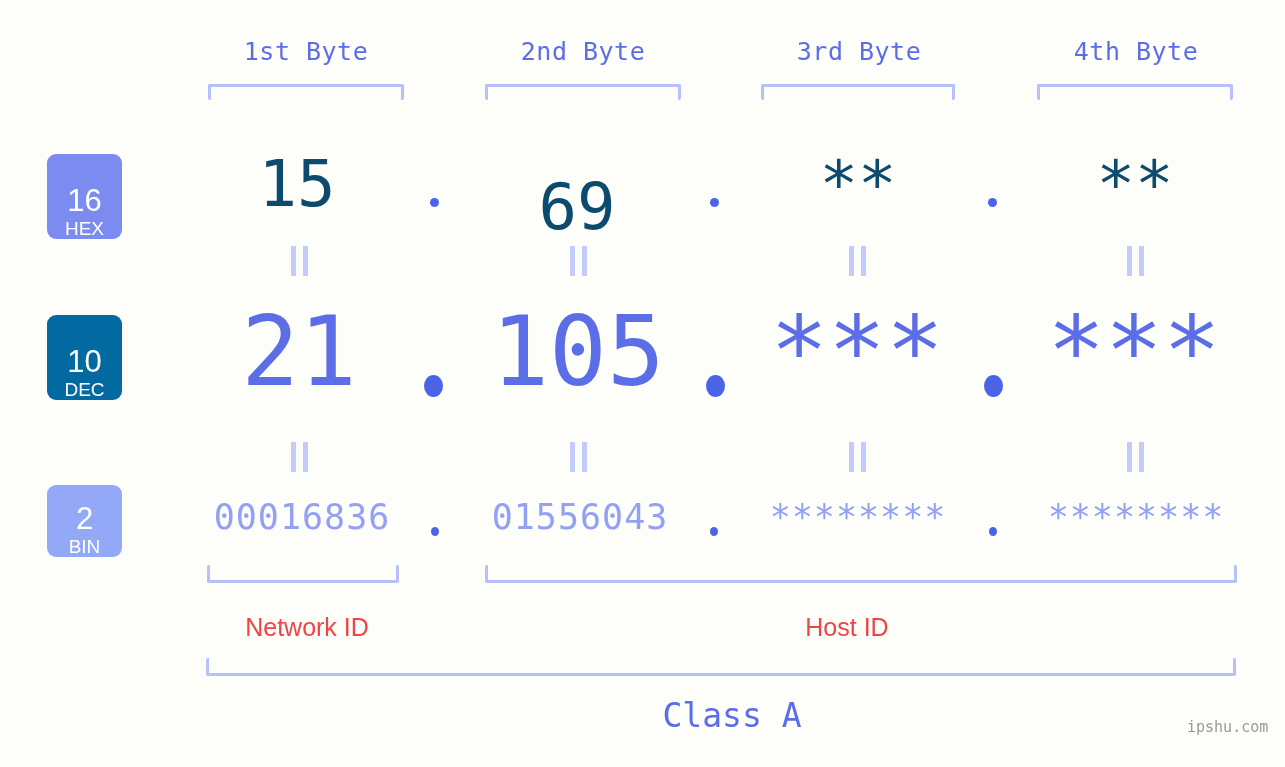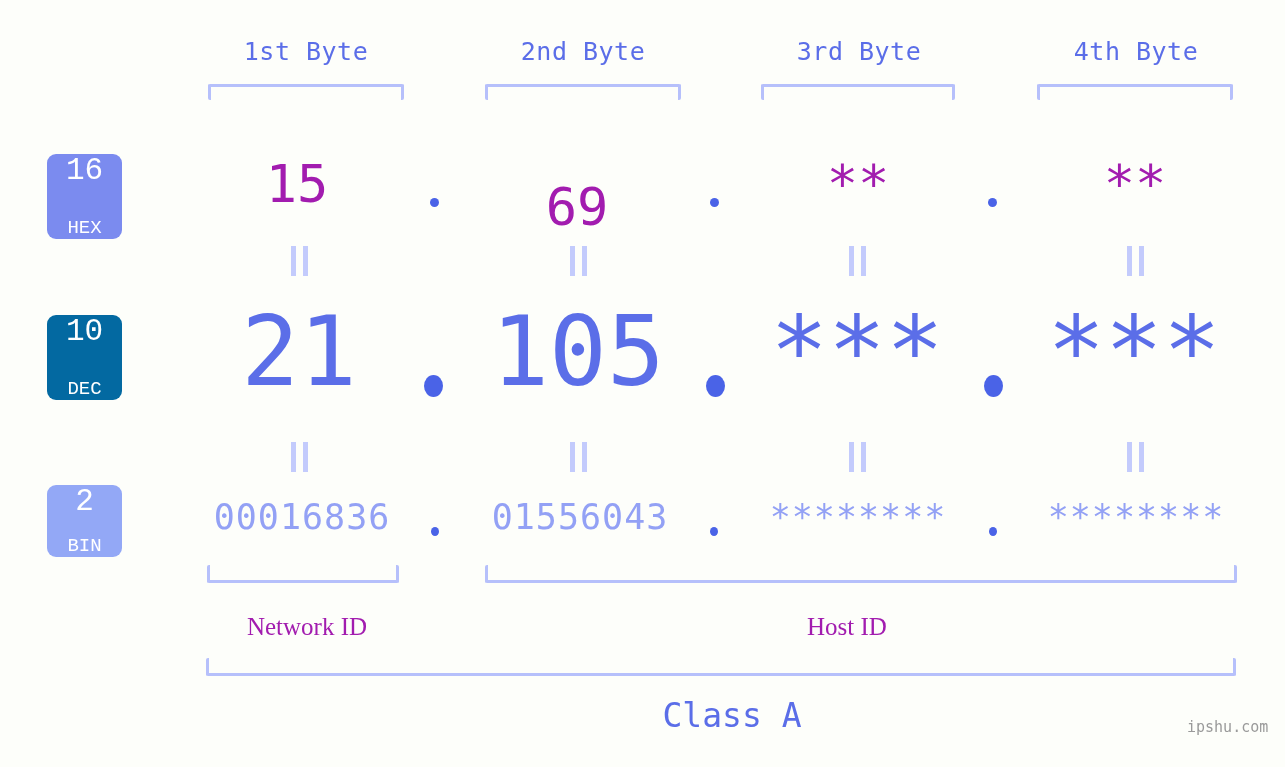--- a/index.html
+++ b/index.html
@@ -49,47 +49,47 @@
     height: 18px;
     box-sizing: border-box;
   }
 
   
   .badge {
     width: 75px;
     border-radius: 9px;
     color: #ffffff;
     text-align: center;
-    font-family: Liberation Mono, monospace;
+    font-family: Liberation Sans, sans-serif;
     box-sizing: border-box;
     display: flex;
     flex-direction: column;
     align-items: center;
-    justify-content: space-between;
+    justify-content: flex-end;
   }
   .badge .num {
     font-size: 31px;
     line-height: 34px;
     font-weight: 400;
   }
   .badge .unit {
     font-size: 19px;
     line-height: 21px;
     font-weight: 400;
   }
 
   
   .val {
     text-align: center;
     white-space: nowrap;
     font-family: "DejaVu Sans Mono", monospace;
   }
   .hex-val {
-    color: #a21caf;
-    font-size: 52px;
+    color: #0c4a6e;
+    font-size: 64px;
     line-height: 58px;
     top: 155px;
     height: 58px;
     text-align: center;
   }
   .dec-val {
     color: #5b6ee8;
     font-size: 96px;
     line-height: 104px;
     top: 300px;
@@ -124,22 +124,22 @@
     display: block;
     float: left;
     width: 5px;
     height: 30px;
     background: #c3cbfc;
   }
   .eqmark i + i { margin-left: 7px; }
 
   
   .id-label {
-    color: #a21caf;
-    font-family: Liberation Serif, serif;
+    color: #ef4444;
+    font-family: Liberation Sans, sans-serif;
     font-size: 25px;
     line-height: 30px;
     text-align: center;
     white-space: nowrap;
   }
   .class-label {
     color: #5b6ee8;
     font-family: "DejaVu Sans Mono", monospace;
     font-size: 33px;
     line-height: 40px;

